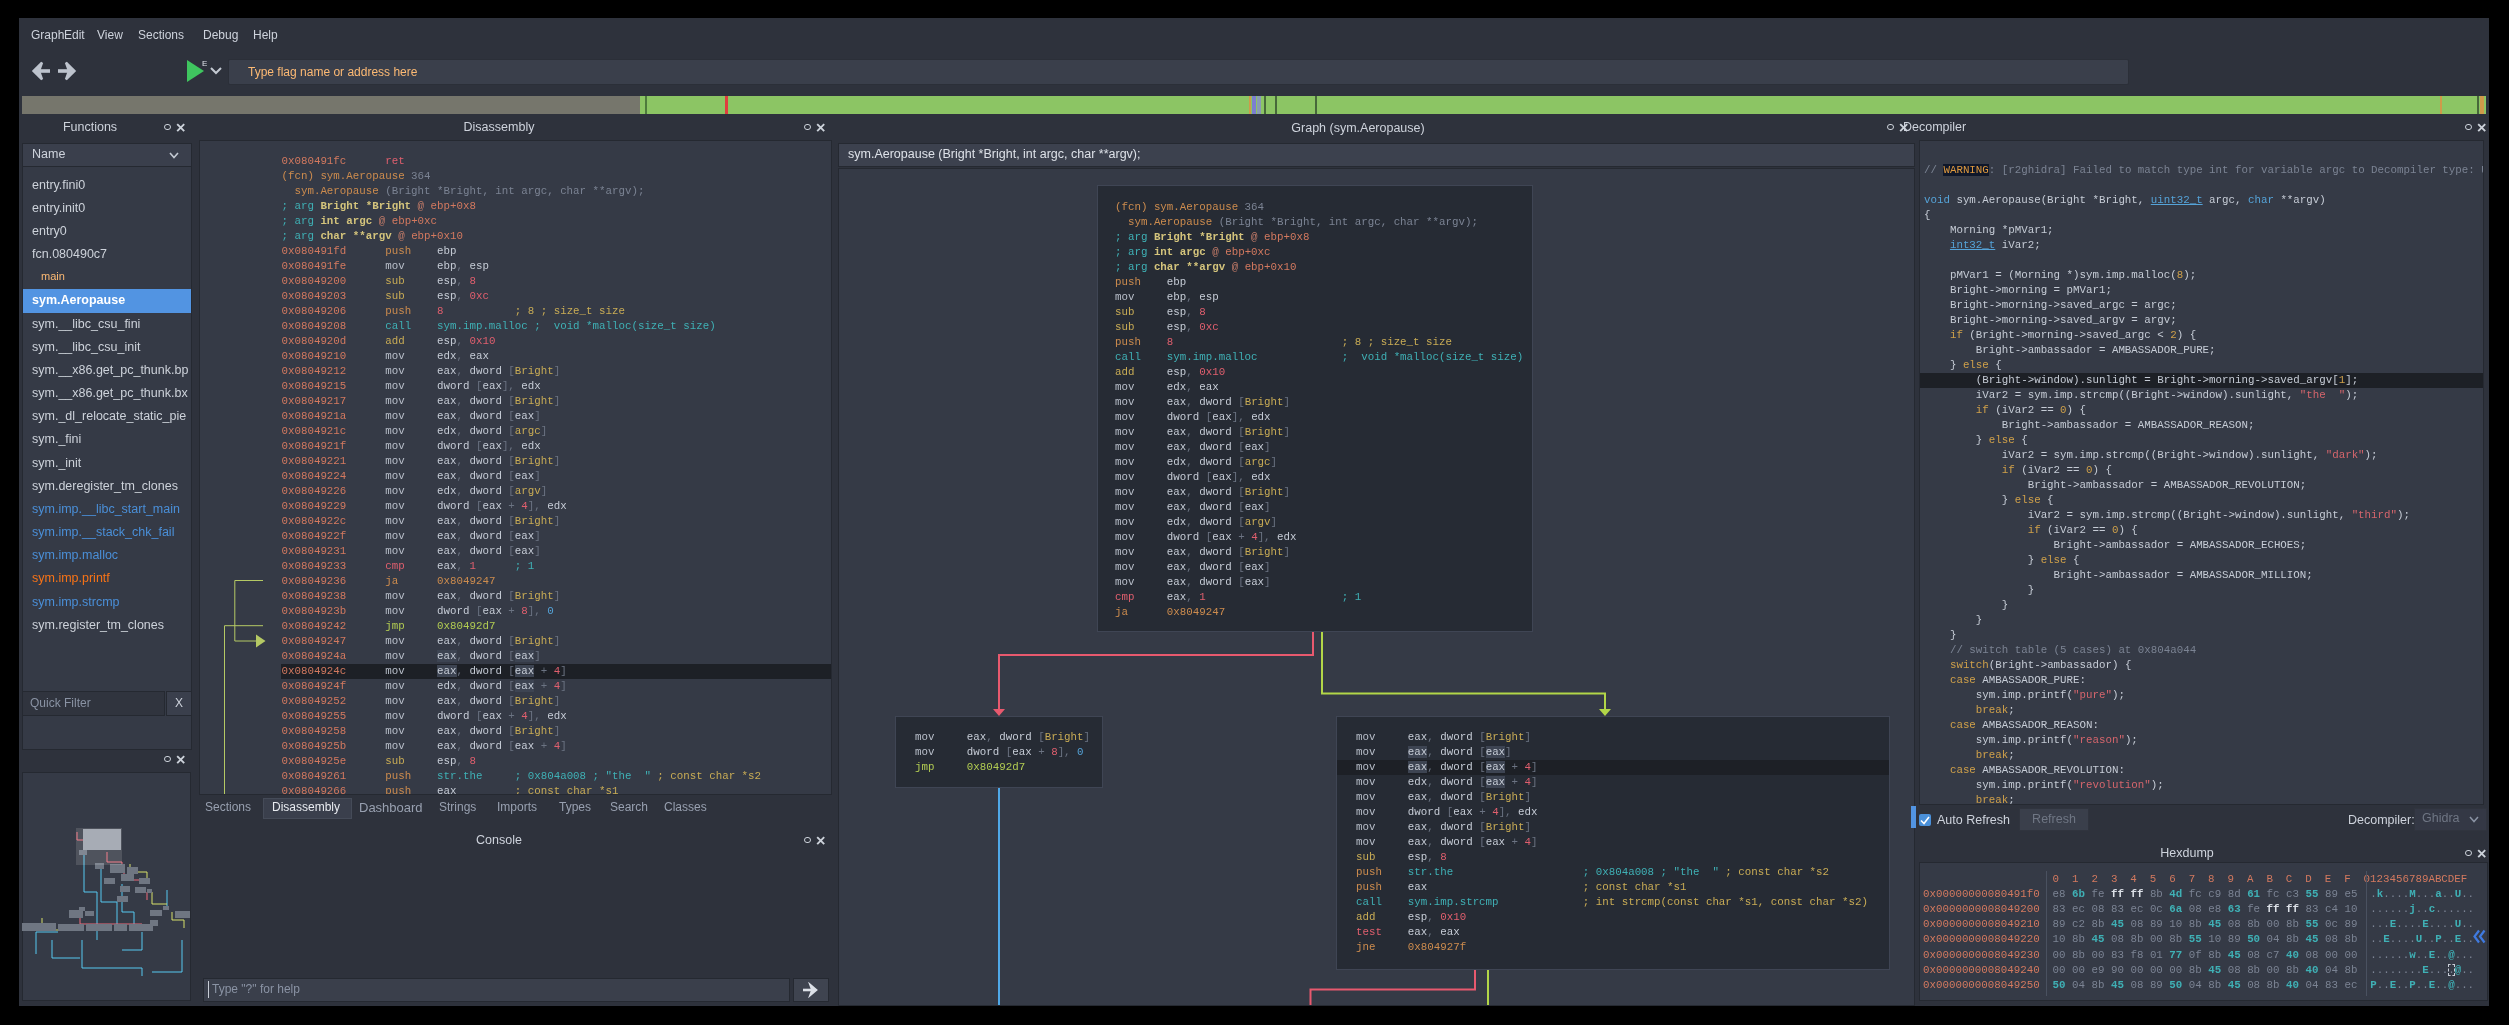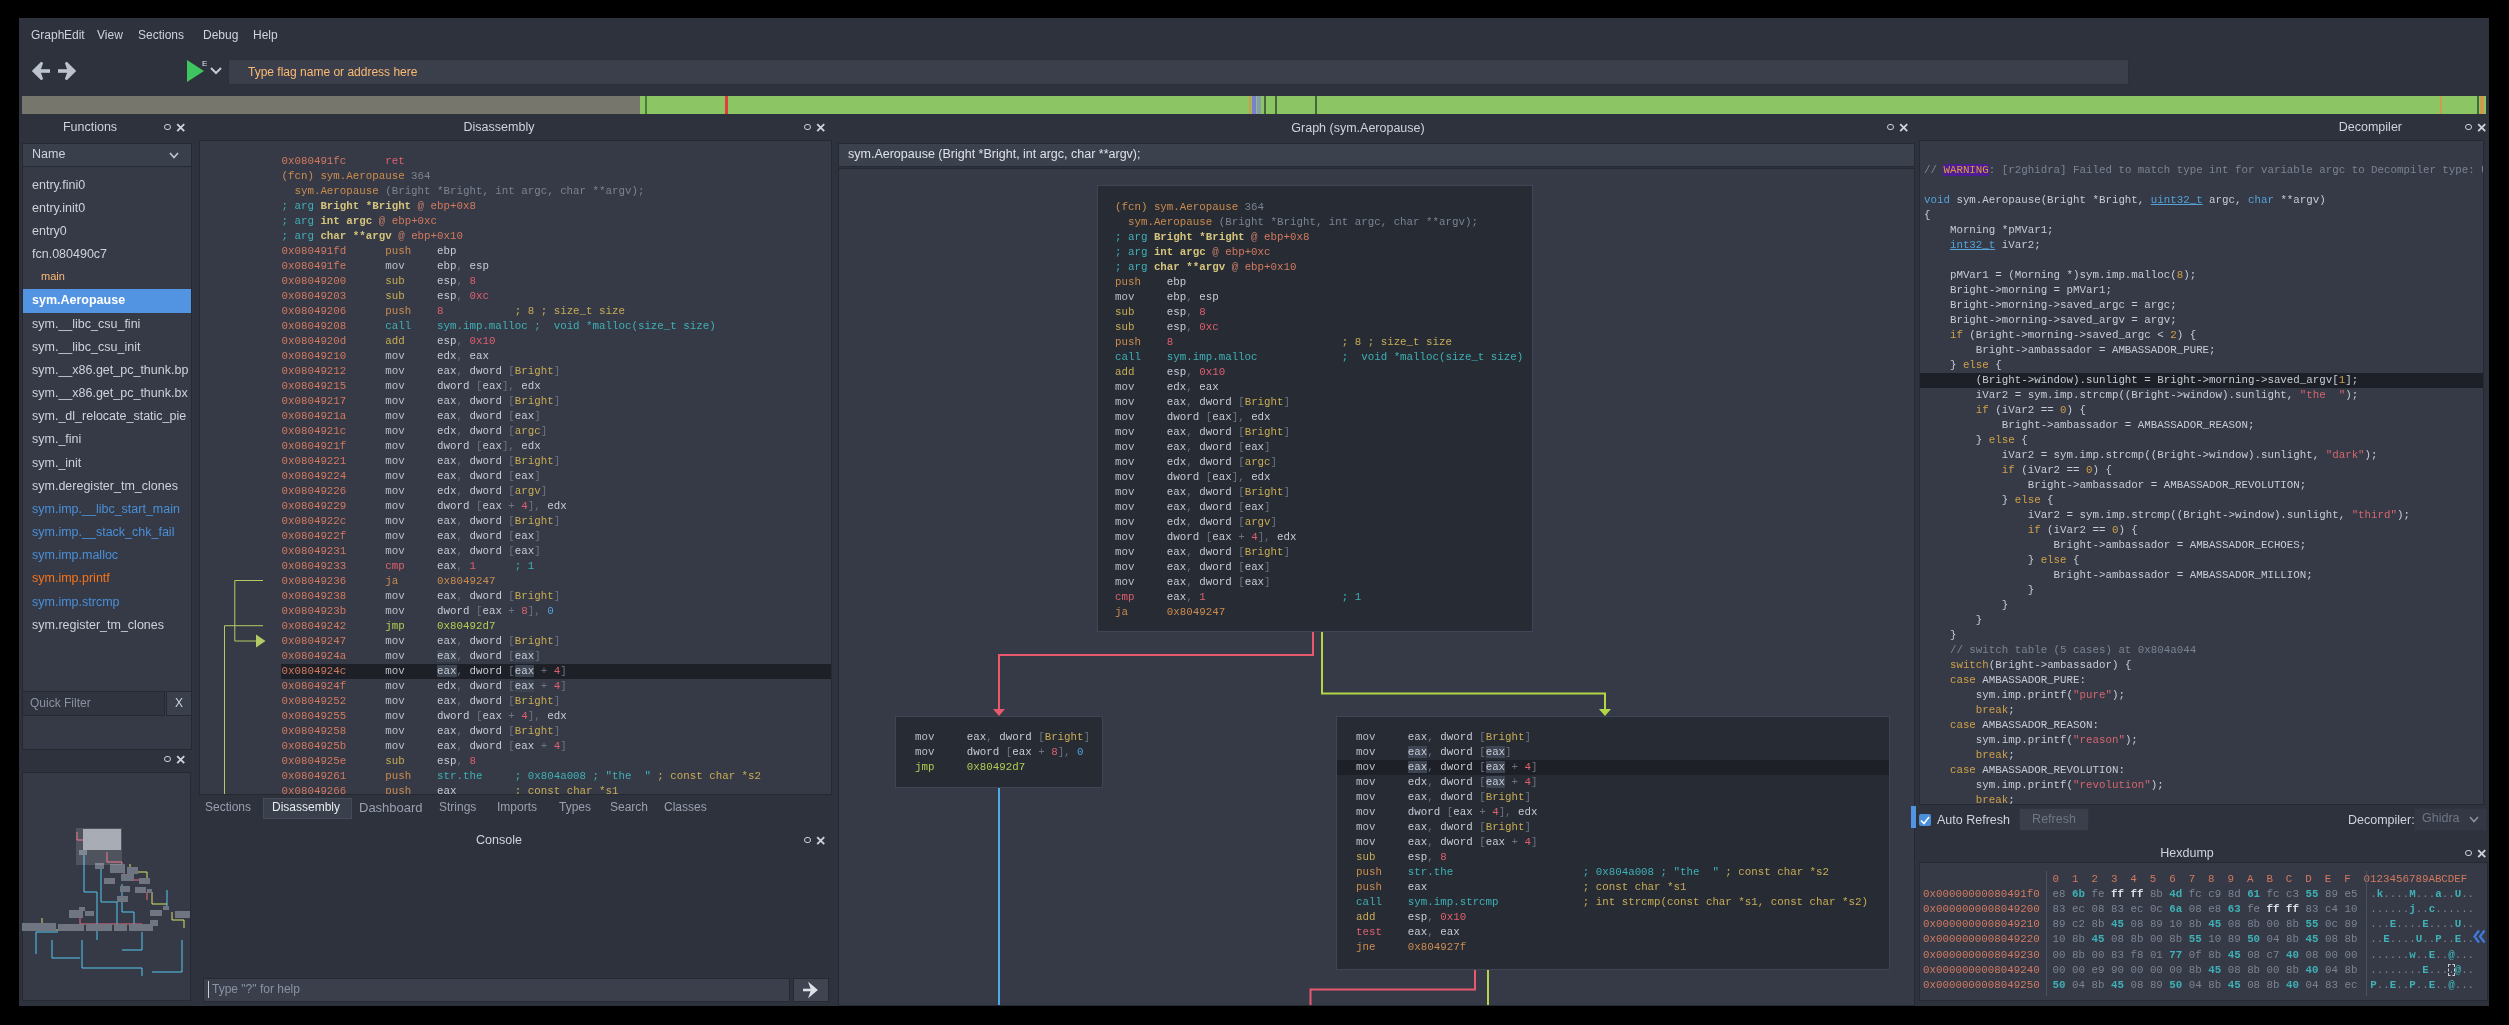--- a/index.html
+++ b/index.html
@@ -7,21 +7,21 @@
 pre {position:absolute;font-family:"Liberation Mono",monospace;font-size:10.8px;line-height:15px;white-space:pre;color:#c6ccd6;margin:0}
 pre i, pre b {font-style:normal;font-weight:normal}
 i.adr {color:#d3795f} i.red {color:#e05f6e} i.org {color:#cd8c4e}
 i.yel {color:#c9ac55} i.teal {color:#3fb0b5}
 i.grn {color:#b2cc52} i.mov {color:#b9bfca} i.r {color:#c6ccd6}
 i.d {color:#6b7382} i.g {color:#7b8393} i.n {color:#e05f6e}
 i.b {color:#55a3d8} i.y {color:#c9ac55} i.blu {color:#55a3d8}
 i.kw2 {color:#cfa04a} i.dstr {color:#d5656c} i.t {color:#3fb0b5}
 i.w {color:#dde1e8} i.und {text-decoration:underline}
 i.creamb {color:#d4c47c;font-weight:bold} i.at {color:#c27b68}
-i.warn {color:#e09a3e;background:#4c1d95}
+i.warn {color:#e09a3e;background:#0f172a}
 i.whl {background:#3d4452}
 i.cur {outline:1px dashed #c8cdd6;outline-offset:-1px}
 .hexp i.t,.hexp i.w {font-weight:bold}
 .title {position:absolute;font-size:12.5px;color:#ced3dc;}
 .icirc {position:absolute;width:6.5px;height:6.5px;border:1.9px solid #ccd2da;border-radius:50%}
 .ix {position:absolute}
 .panel {position:absolute;background:#353a46;border:1px solid #252931}
 </style></head><body>
 <div id="win">
     <div class="abs" style="left:12px;top:10px;font-size:12px;color:#ced3dc">Graph</div>
@@ -296,21 +296,21 @@
 <i class="mov">mov</i>     <i class="r">eax</i><i class="d">,</i> <i class="r">dword</i> <i class="d">[</i><i class="y">Bright</i><i class="d">]</i>
 <i class="mov">mov</i>     <i class="r">eax</i><i class="d">,</i> <i class="r">dword</i> <i class="d">[</i><i class="r">eax</i> <i class="d">+</i> <i class="n">4</i><i class="d">]</i>
 <i class="yel">sub</i>     <i class="r">esp</i><i class="d">,</i> <i class="n">8</i>
 <i class="org">push</i>    <i class="teal">str.the</i>                    <i class="teal">; 0x804a008 ; "the  "</i> <i class="yel">; const char *s2</i>
 <i class="org">push</i>    <i class="r">eax</i>                        <i class="yel">; const char *s1</i>
 <i class="teal">call</i>    <i class="teal">sym.imp.strcmp</i>             <i class="yel">; int strcmp(const char *s1, const char *s2)</i>
 <i class="yel">add</i>     <i class="r">esp</i><i class="d">,</i> <i class="n">0x10</i>
 <i class="red">test</i>    <i class="r">eax</i><i class="d">,</i> <i class="r">eax</i>
 <i class="org">jne</i>     <i class="org">0x804927f</i></pre>
     <div class="abs" style="left:1892px;top:788px;width:5px;height:22px;background:#5294e2"></div>
-    <div class="title" style="left:1983px;top:102px;width:400px;text-align:right">Decompiler</div>
+    <div class="title" style="left:1884px;top:102px;width:400px;text-align:left">Decompiler</div>
     <div class="icirc" style="left:2446px;top:105.5px"></div>
     <svg class="ix" style="left:2458px;top:104.5px" width="10" height="10">
       <path d="M1.2,1.2 L8.2,8.2 M8.2,1.2 L1.2,8.2" stroke="#ccd2da" stroke-width="1.9"></path>
     </svg>
     <div class="panel" style="left:1900px;top:122px;width:565px;height:665px;overflow:hidden">
       <div class="abs" style="left:0px;top:231.5px;width:565px;height:15px;background:#1d2026"></div>
       <pre style="left:4px;top:21.5px"><i class="g">// </i><i class="warn">WARNING</i><i class="g">: [r2ghidra] Failed to match type int for variable argc to Decompiler type: U</i>
 
 <i class="blu">void</i> sym.Aeropause(Bright *Bright, <i class="blu und">uint32_t</i> argc, <i class="blu">char</i> **argv)
 {

